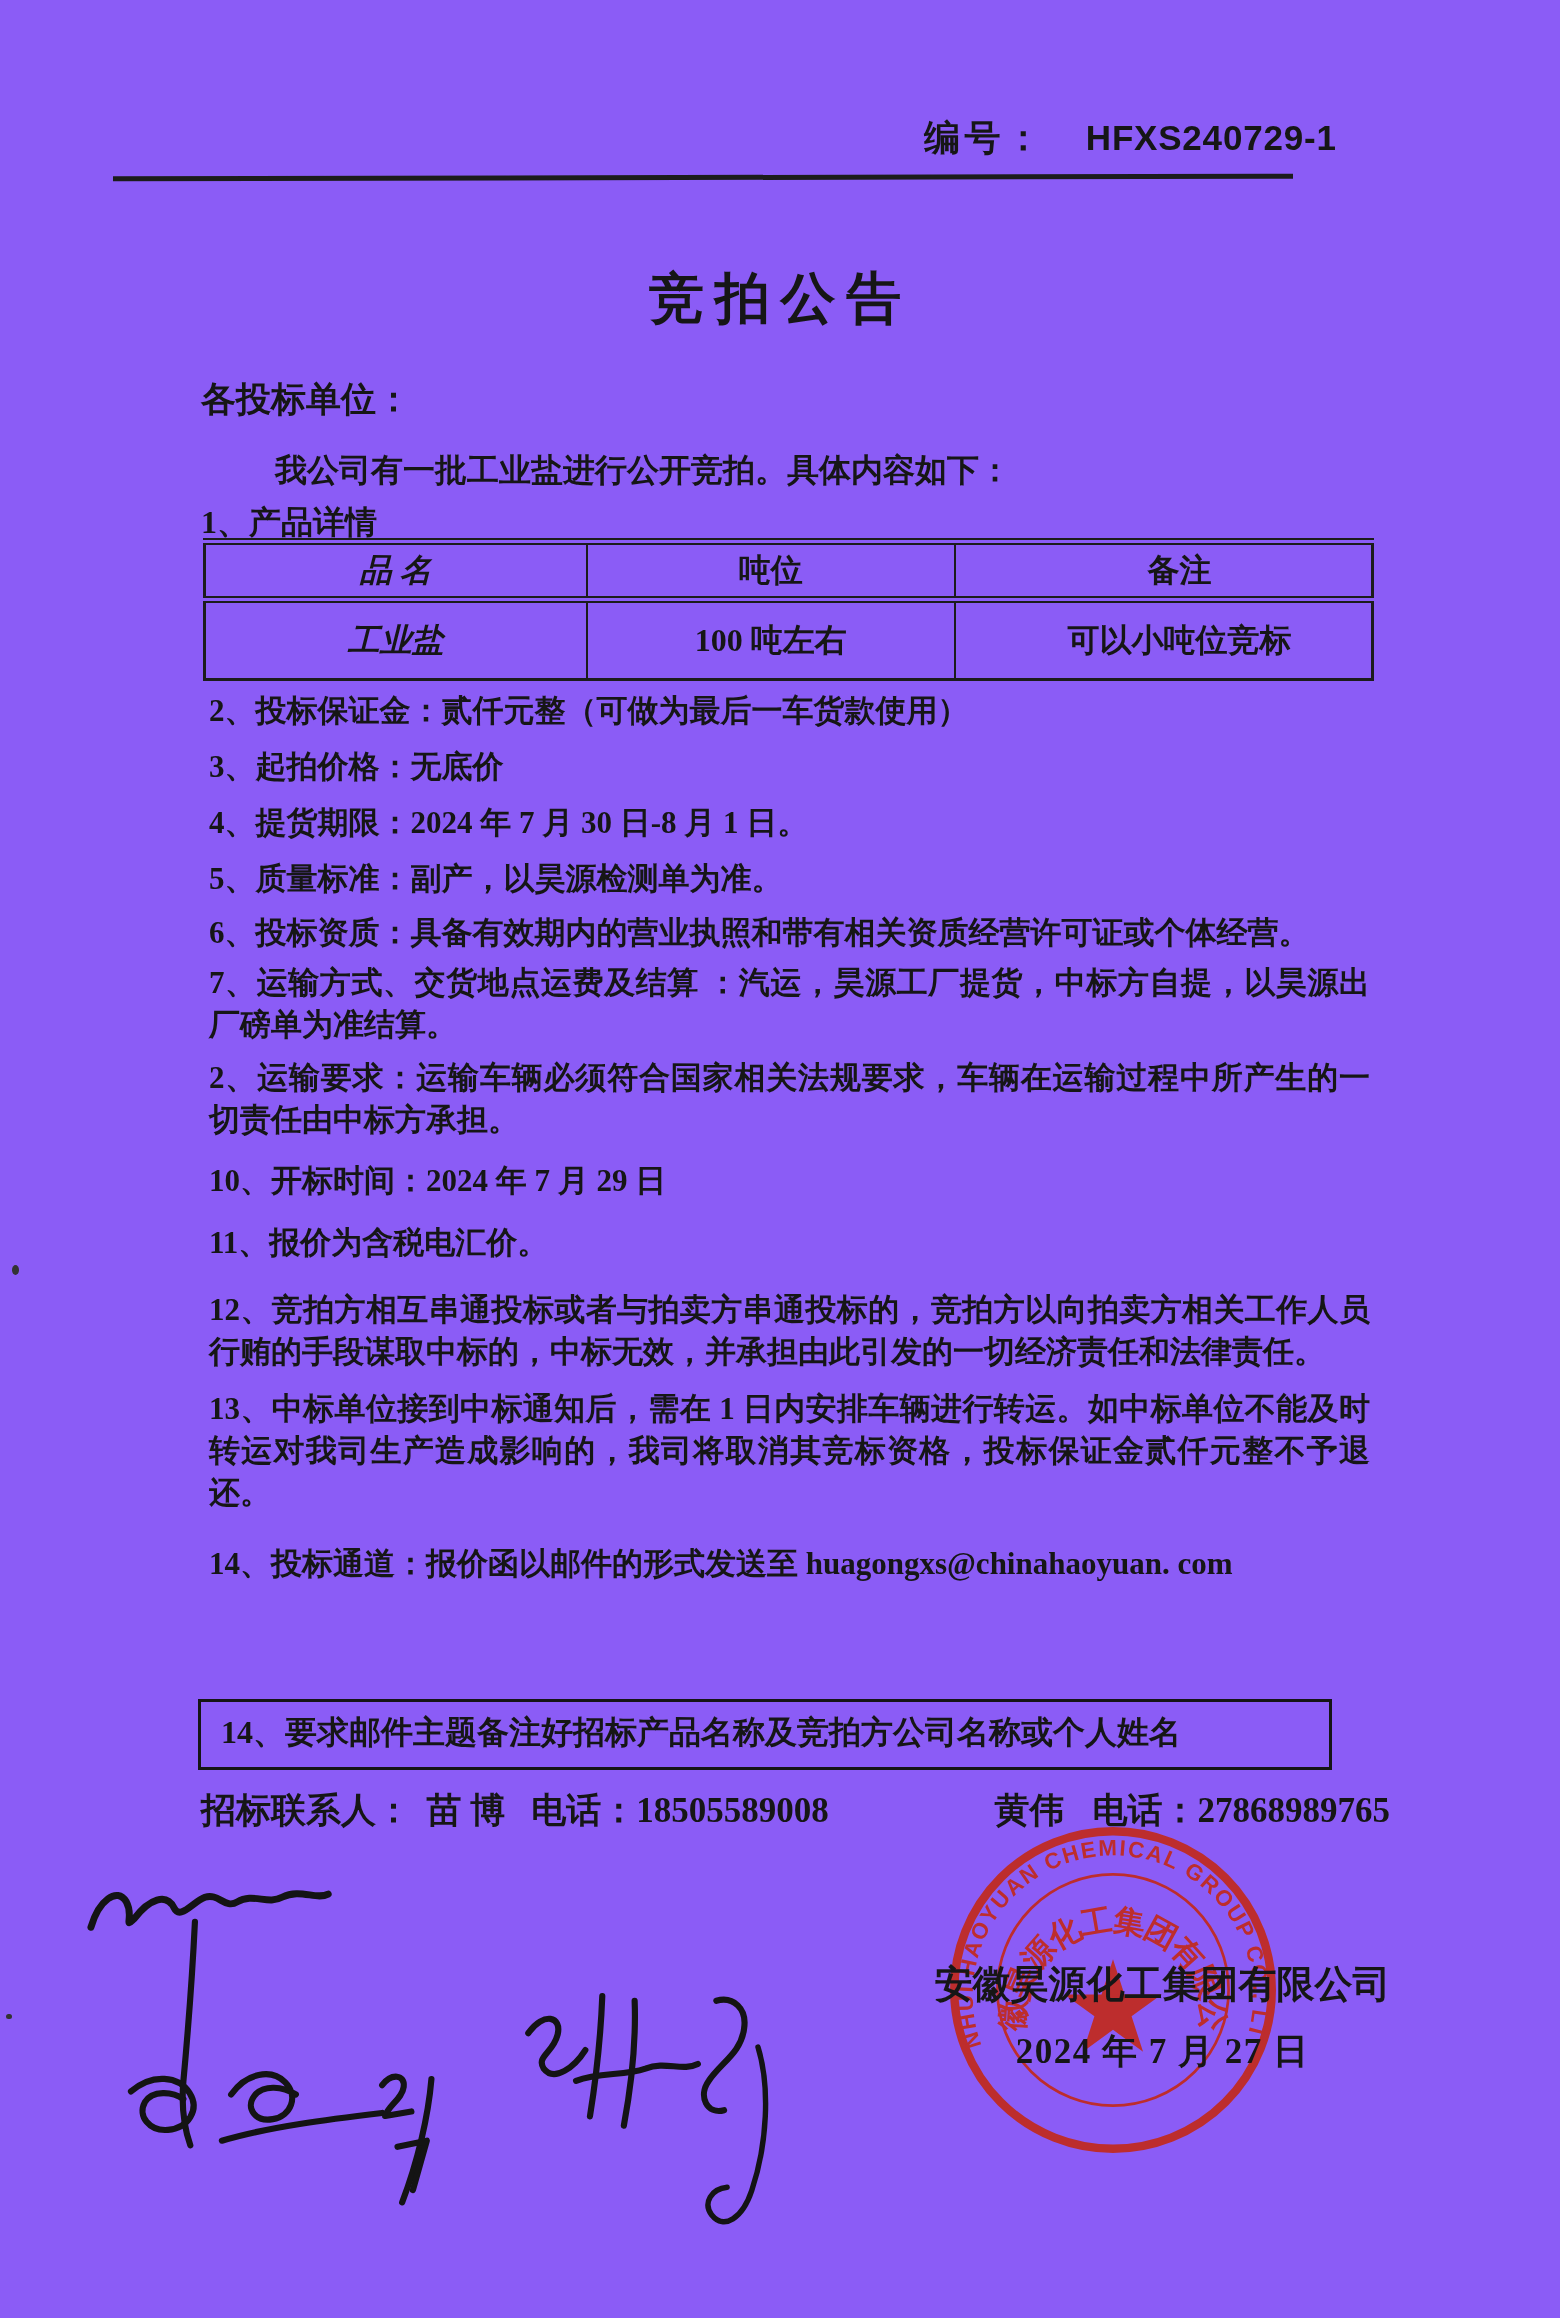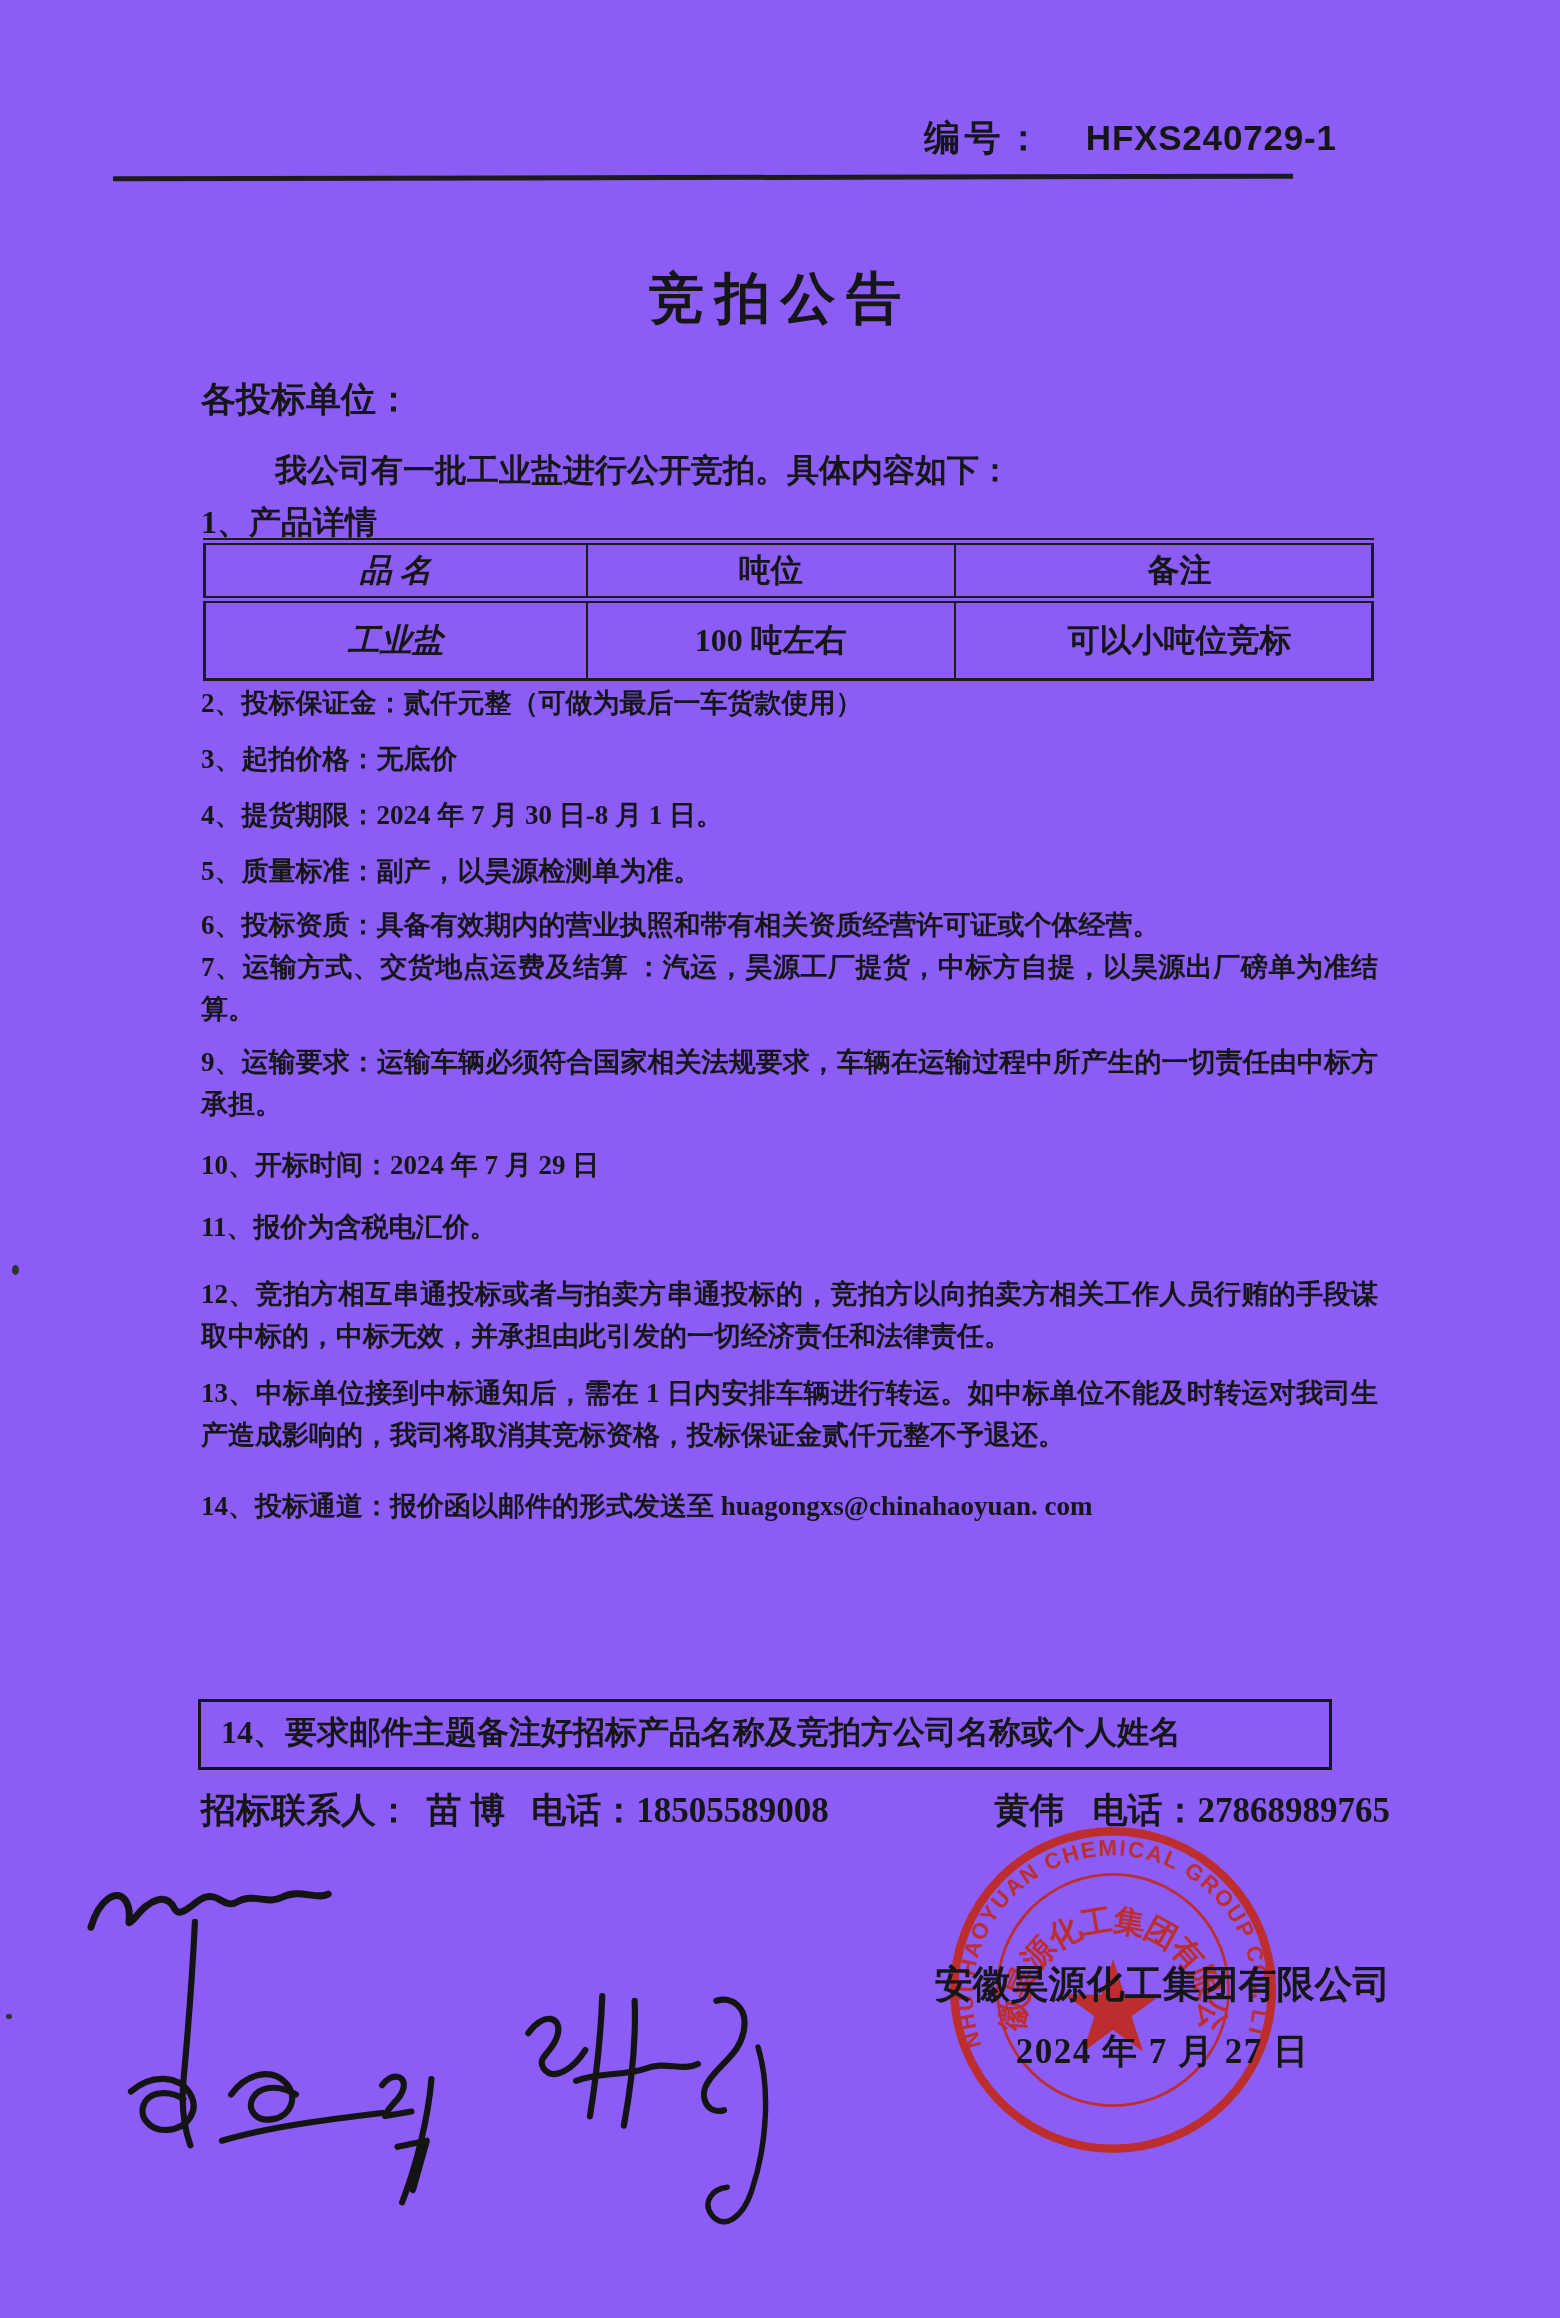--- a/index.html
+++ b/index.html
@@ -25,21 +25,21 @@
     border:2.3px solid #1c1c1c;text-align:center;font-size:32px;font-weight:700;
     padding:0;
   }
   .ptable tr.hd td{height:51px;border-top:7px double #1c1c1c;border-bottom:7px double #1c1c1c;}
   .ptable tr.bd td{height:75px;border-bottom:3.9px solid #1c1c1c;}
   .ptable td.c0{border-left:3.9px solid #1c1c1c;}
   .ptable td.c2{border-right:3.9px solid #1c1c1c;}
   .ptable td.c0{width:33.6%;font-style:italic;} .ptable td.c1{width:32.4%;} .ptable td.c2{width:34%;padding-left:32px;}
   
   .items{top:682px;left:201px;width:1177px;}
-  .items p{margin:0;font-size:27px;line-height:42px;text-align:justify;}
+  .items p{margin:8px;font-size:31px;line-height:42px;text-align:justify;}
   .mb18{margin-bottom:14px!important;} .mb16{margin-bottom:12.3px!important;}
   .mb14{margin-bottom:10.8px!important;} .mb24{margin-bottom:18.5px!important;}
   .mb26{margin-bottom:20px!important;} .mb32{margin-bottom:25px!important;}
   .mb20{margin-bottom:15.4px!important;} .mb38{margin-bottom:29px!important;}
   .mb0{margin-bottom:0!important;}
   
   .boxed{
     top:1699px;left:198px;width:1093px;border:3.1px solid #151515;
     padding:9.2px 15.4px 12.3px 20px;font-size:32px;
   }
@@ -89,21 +89,21 @@
     </tbody>
   </table>
 
   <div class="abs items">
     <p class="mb18">2、投标保证金：贰仟元整（可做为最后一车货款使用）</p>
     <p class="mb18">3、起拍价格：无底价</p>
     <p class="mb18">4、提货期限：2024 年 7 月 30 日-8 月 1 日。</p>
     <p class="mb16">5、质量标准：副产，以昊源检测单为准。</p>
     <p class="mb0">6、投标资质：具备有效期内的营业执照和带有相关资质经营许可证或个体经营。</p>
     <p class="mb14">7、运输方式、交货地点运费及结算 ：汽运，昊源工厂提货，中标方自提，以昊源出厂磅单为准结算。</p>
-    <p class="mb24">9、运输要求：运输车辆必须符合国家相关法规要求，车辆在运输过程中所产生的一切责任由中标方承担。</p>
+    <p class="mb24">2、运输要求：运输车辆必须符合国家相关法规要求，车辆在运输过程中所产生的一切责任由中标方承担。</p>
     <p class="mb26">10、开标时间：2024 年 7 月 29 日</p>
     <p class="mb32">11、报价为含税电汇价。</p>
     <p class="mb20">12、竞拍方相互串通投标或者与拍卖方串通投标的，竞拍方以向拍卖方相关工作人员行贿的手段谋取中标的，中标无效，并承担由此引发的一切经济责任和法律责任。</p>
     <p class="mb38">13、中标单位接到中标通知后，需在 1 日内安排车辆进行转运。如中标单位不能及时转运对我司生产造成影响的，我司将取消其竞标资格，投标保证金贰仟元整不予退还。</p>
     <p class="mb0">14、投标通道：报价函以邮件的形式发送至 huagongxs@chinahaoyuan. com</p>
   </div>
 
   <div class="abs boxed">14、要求邮件主题备注好招标产品名称及竞拍方公司名称或个人姓名</div>
 
   <div class="abs contact">

